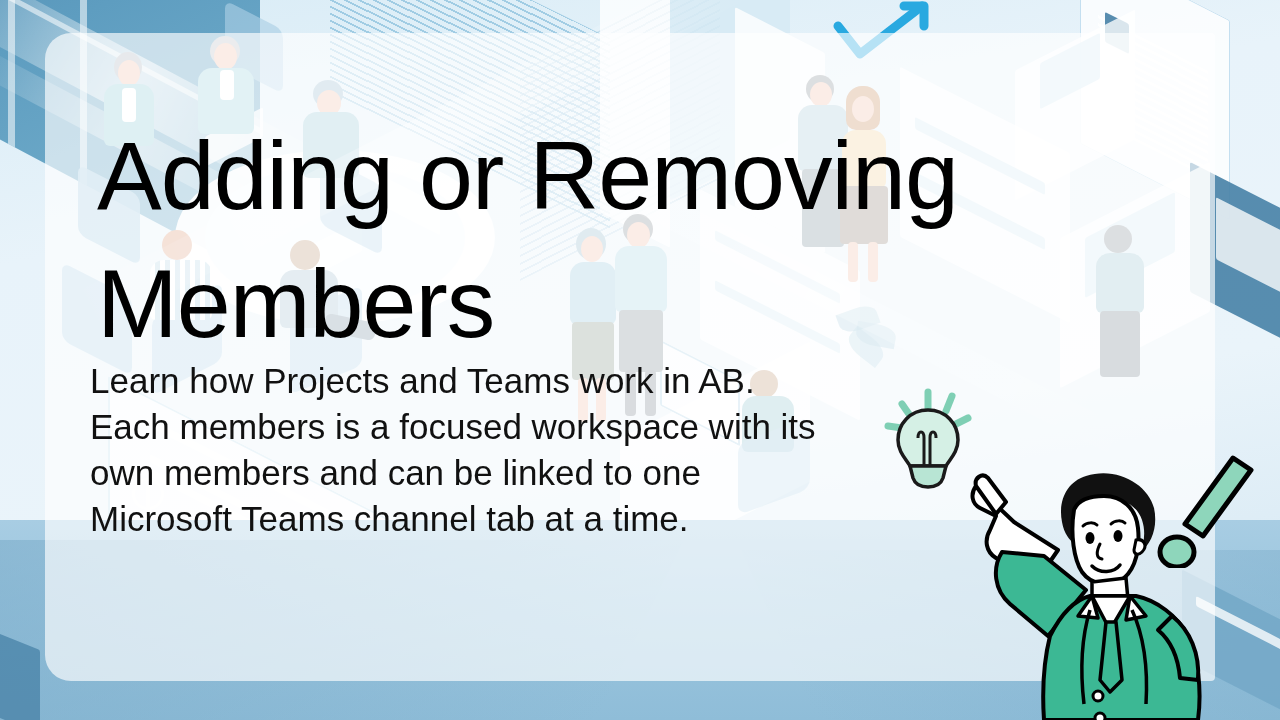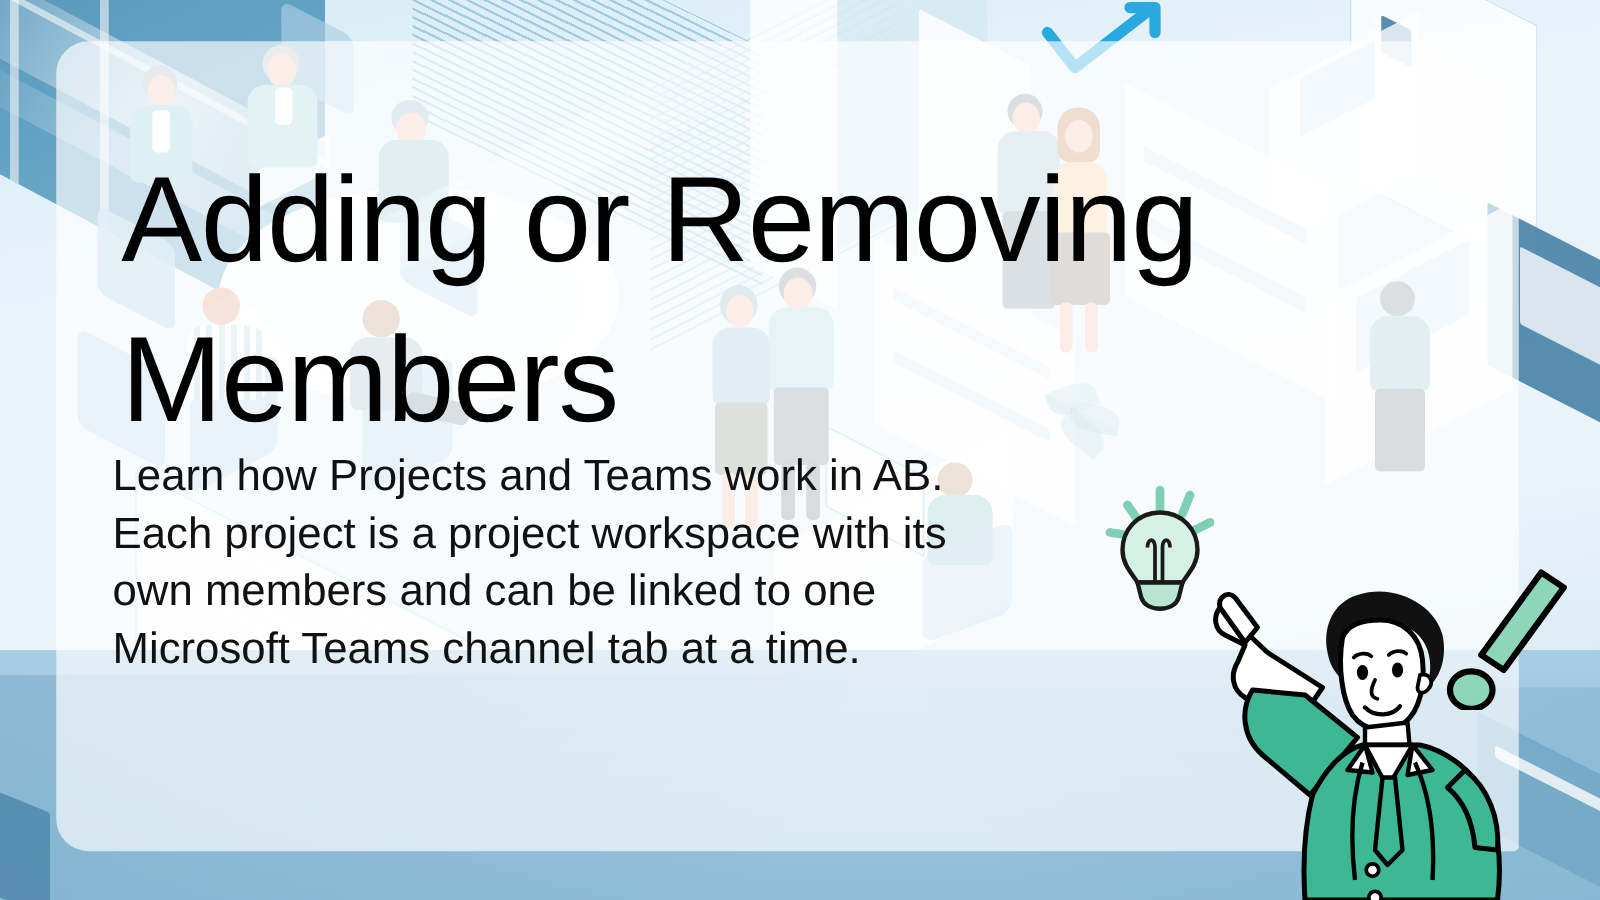--- a/index.html
+++ b/index.html
@@ -351,21 +351,21 @@
     <div class="iso face-light" style="left:1196px;top:618px;width:86px;height:10px;transform:skewY(27deg);"></div>
 
     <div class="sheen" style="left:60px;top:300px;width:760px;height:44px;transform:rotate(-27deg);opacity:.45;"></div>
     <div class="sheen" style="left:520px;top:120px;width:700px;height:30px;transform:rotate(27deg);opacity:.35;"></div>
   </div>
 
   <div class="overlay-card"></div>
 
   <div class="title">Adding or Removing Members</div>
   <div class="body-text">Learn how Projects and Teams work in AB.
-Each project is a project workspace with its
+Each members is a focused workspace with its
 own members and can be linked to one
 Microsoft Teams channel tab at a time.</div>
 
   <svg class="lightbulb" viewBox="0 0 120 120">
     <g stroke="#7fcfb4" stroke-width="7" stroke-linecap="round">
       <line x1="48" y1="14" x2="48" y2="30"></line>
       <line x1="22" y1="26" x2="31" y2="39"></line>
       <line x1="72" y1="18" x2="66" y2="33"></line>
       <line x1="88" y1="40" x2="76" y2="46"></line>
       <line x1="8" y1="48" x2="22" y2="50"></line>

